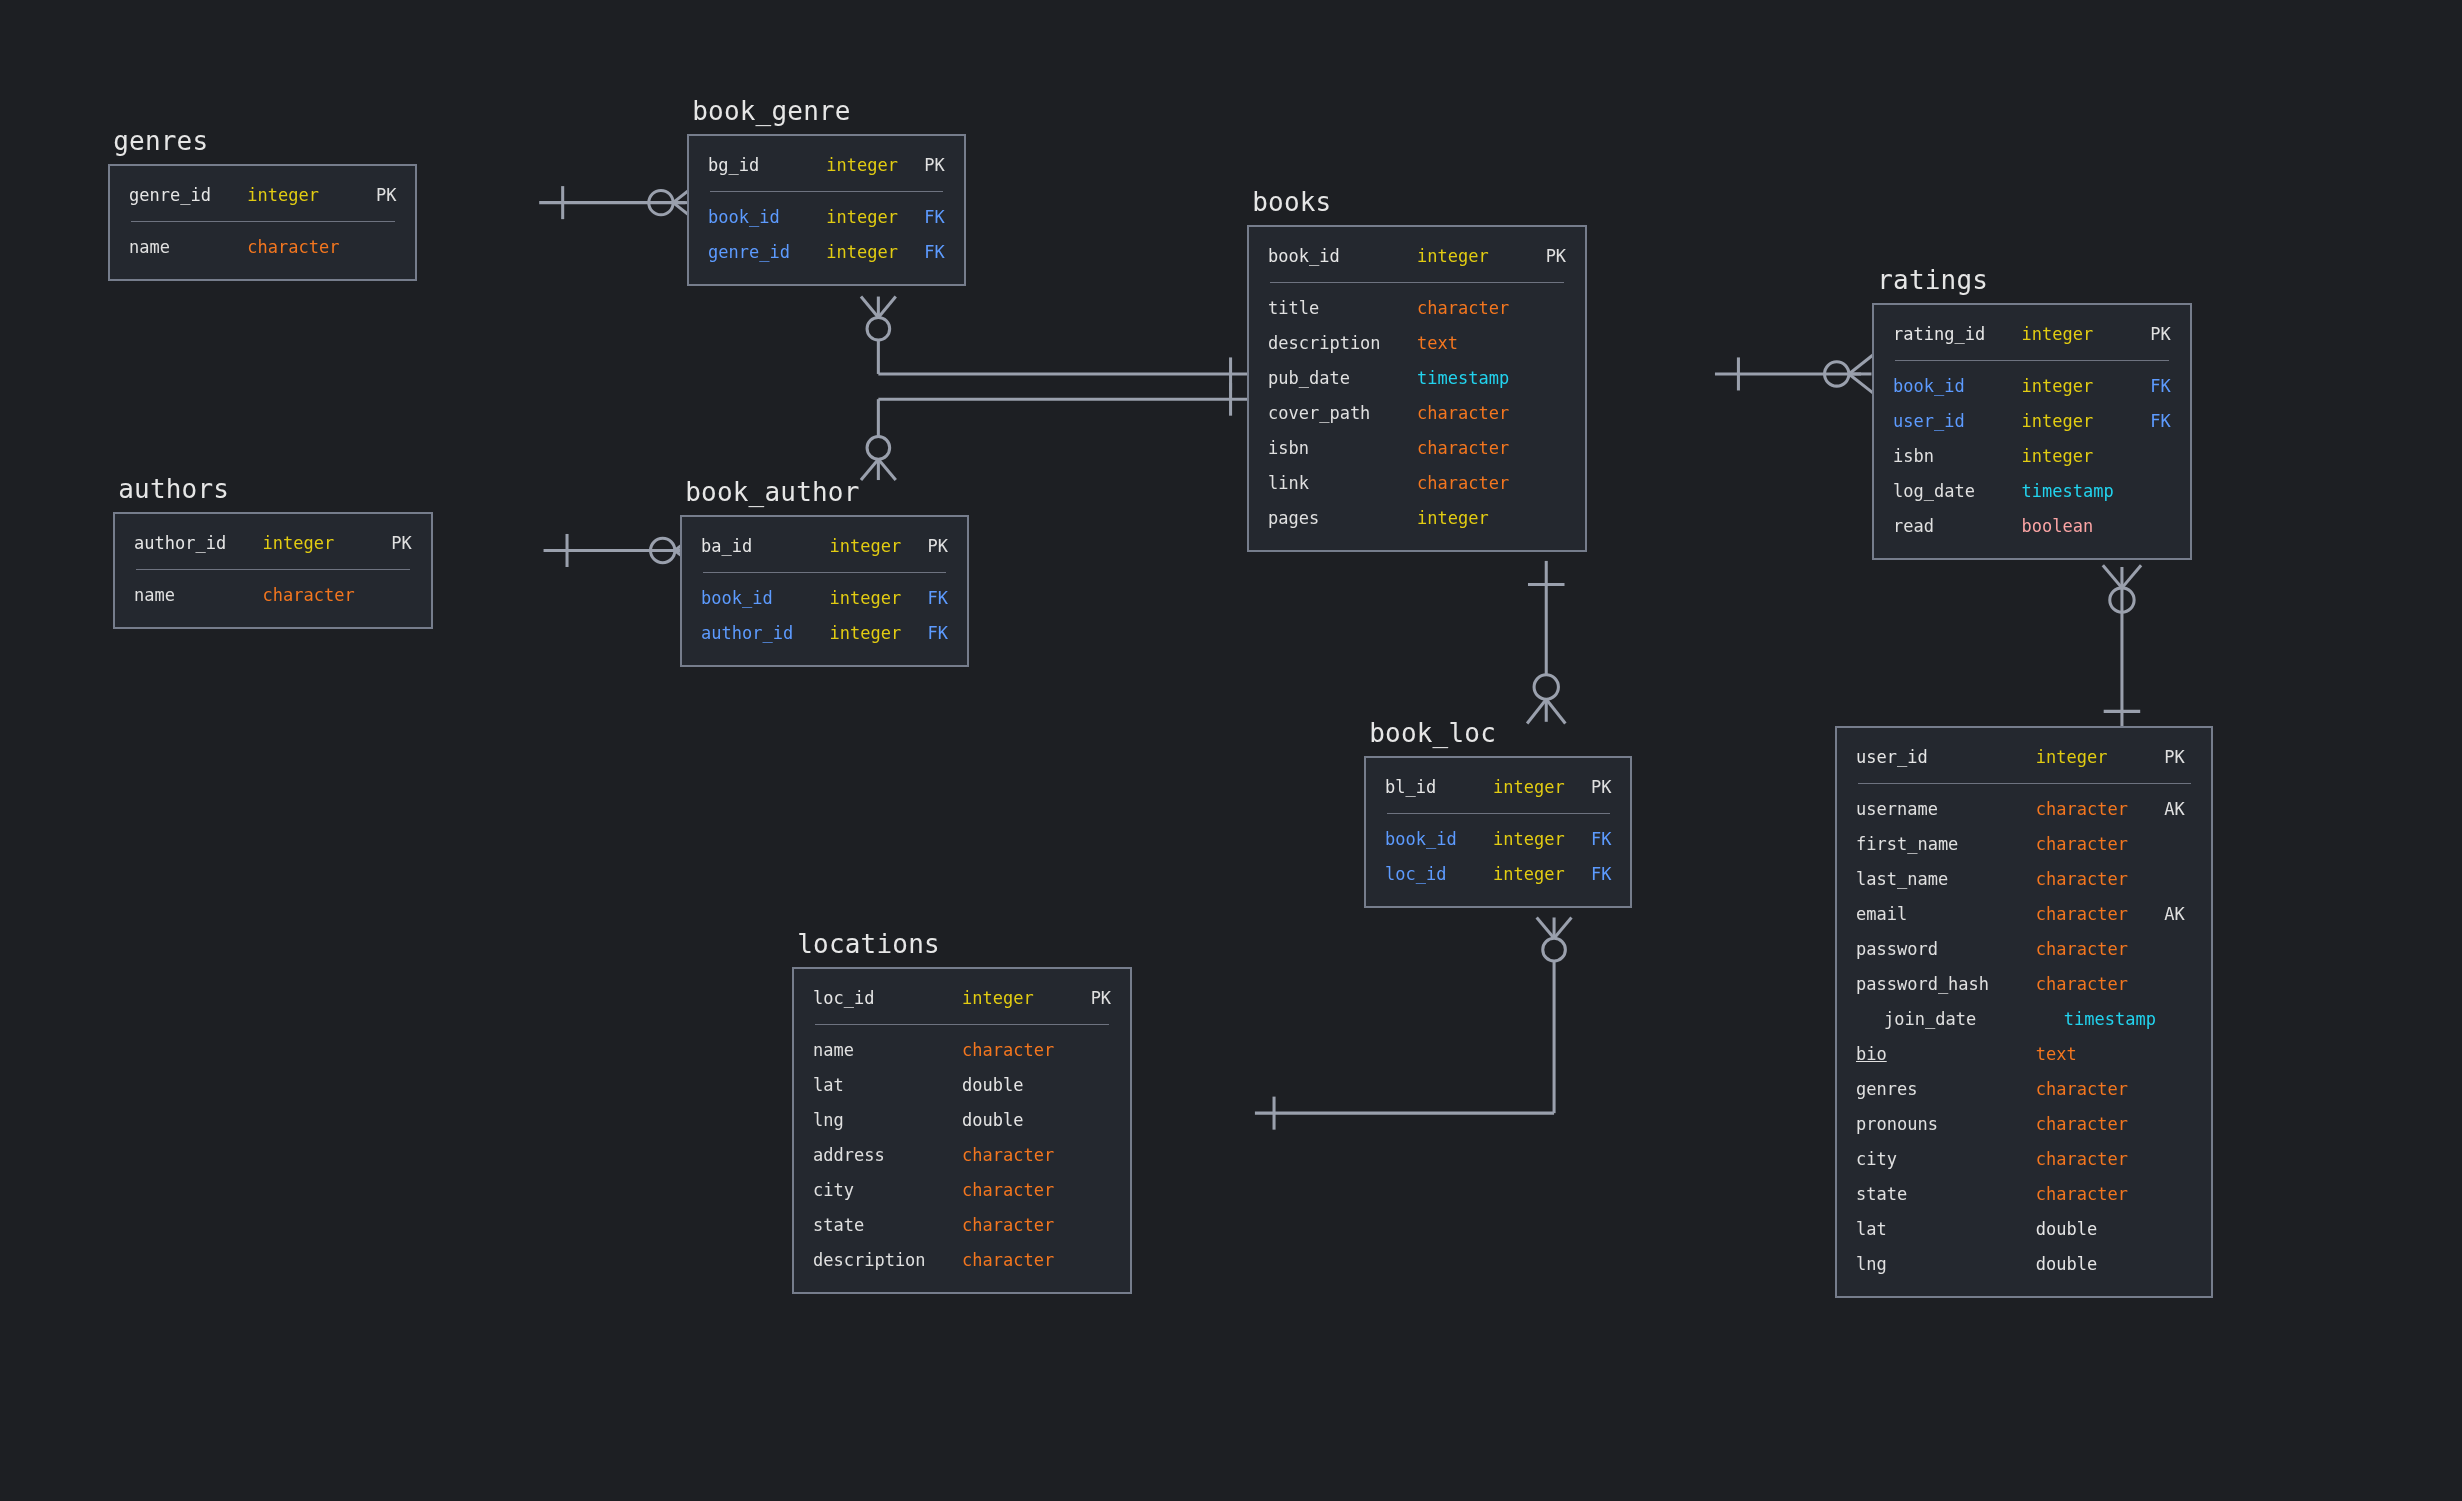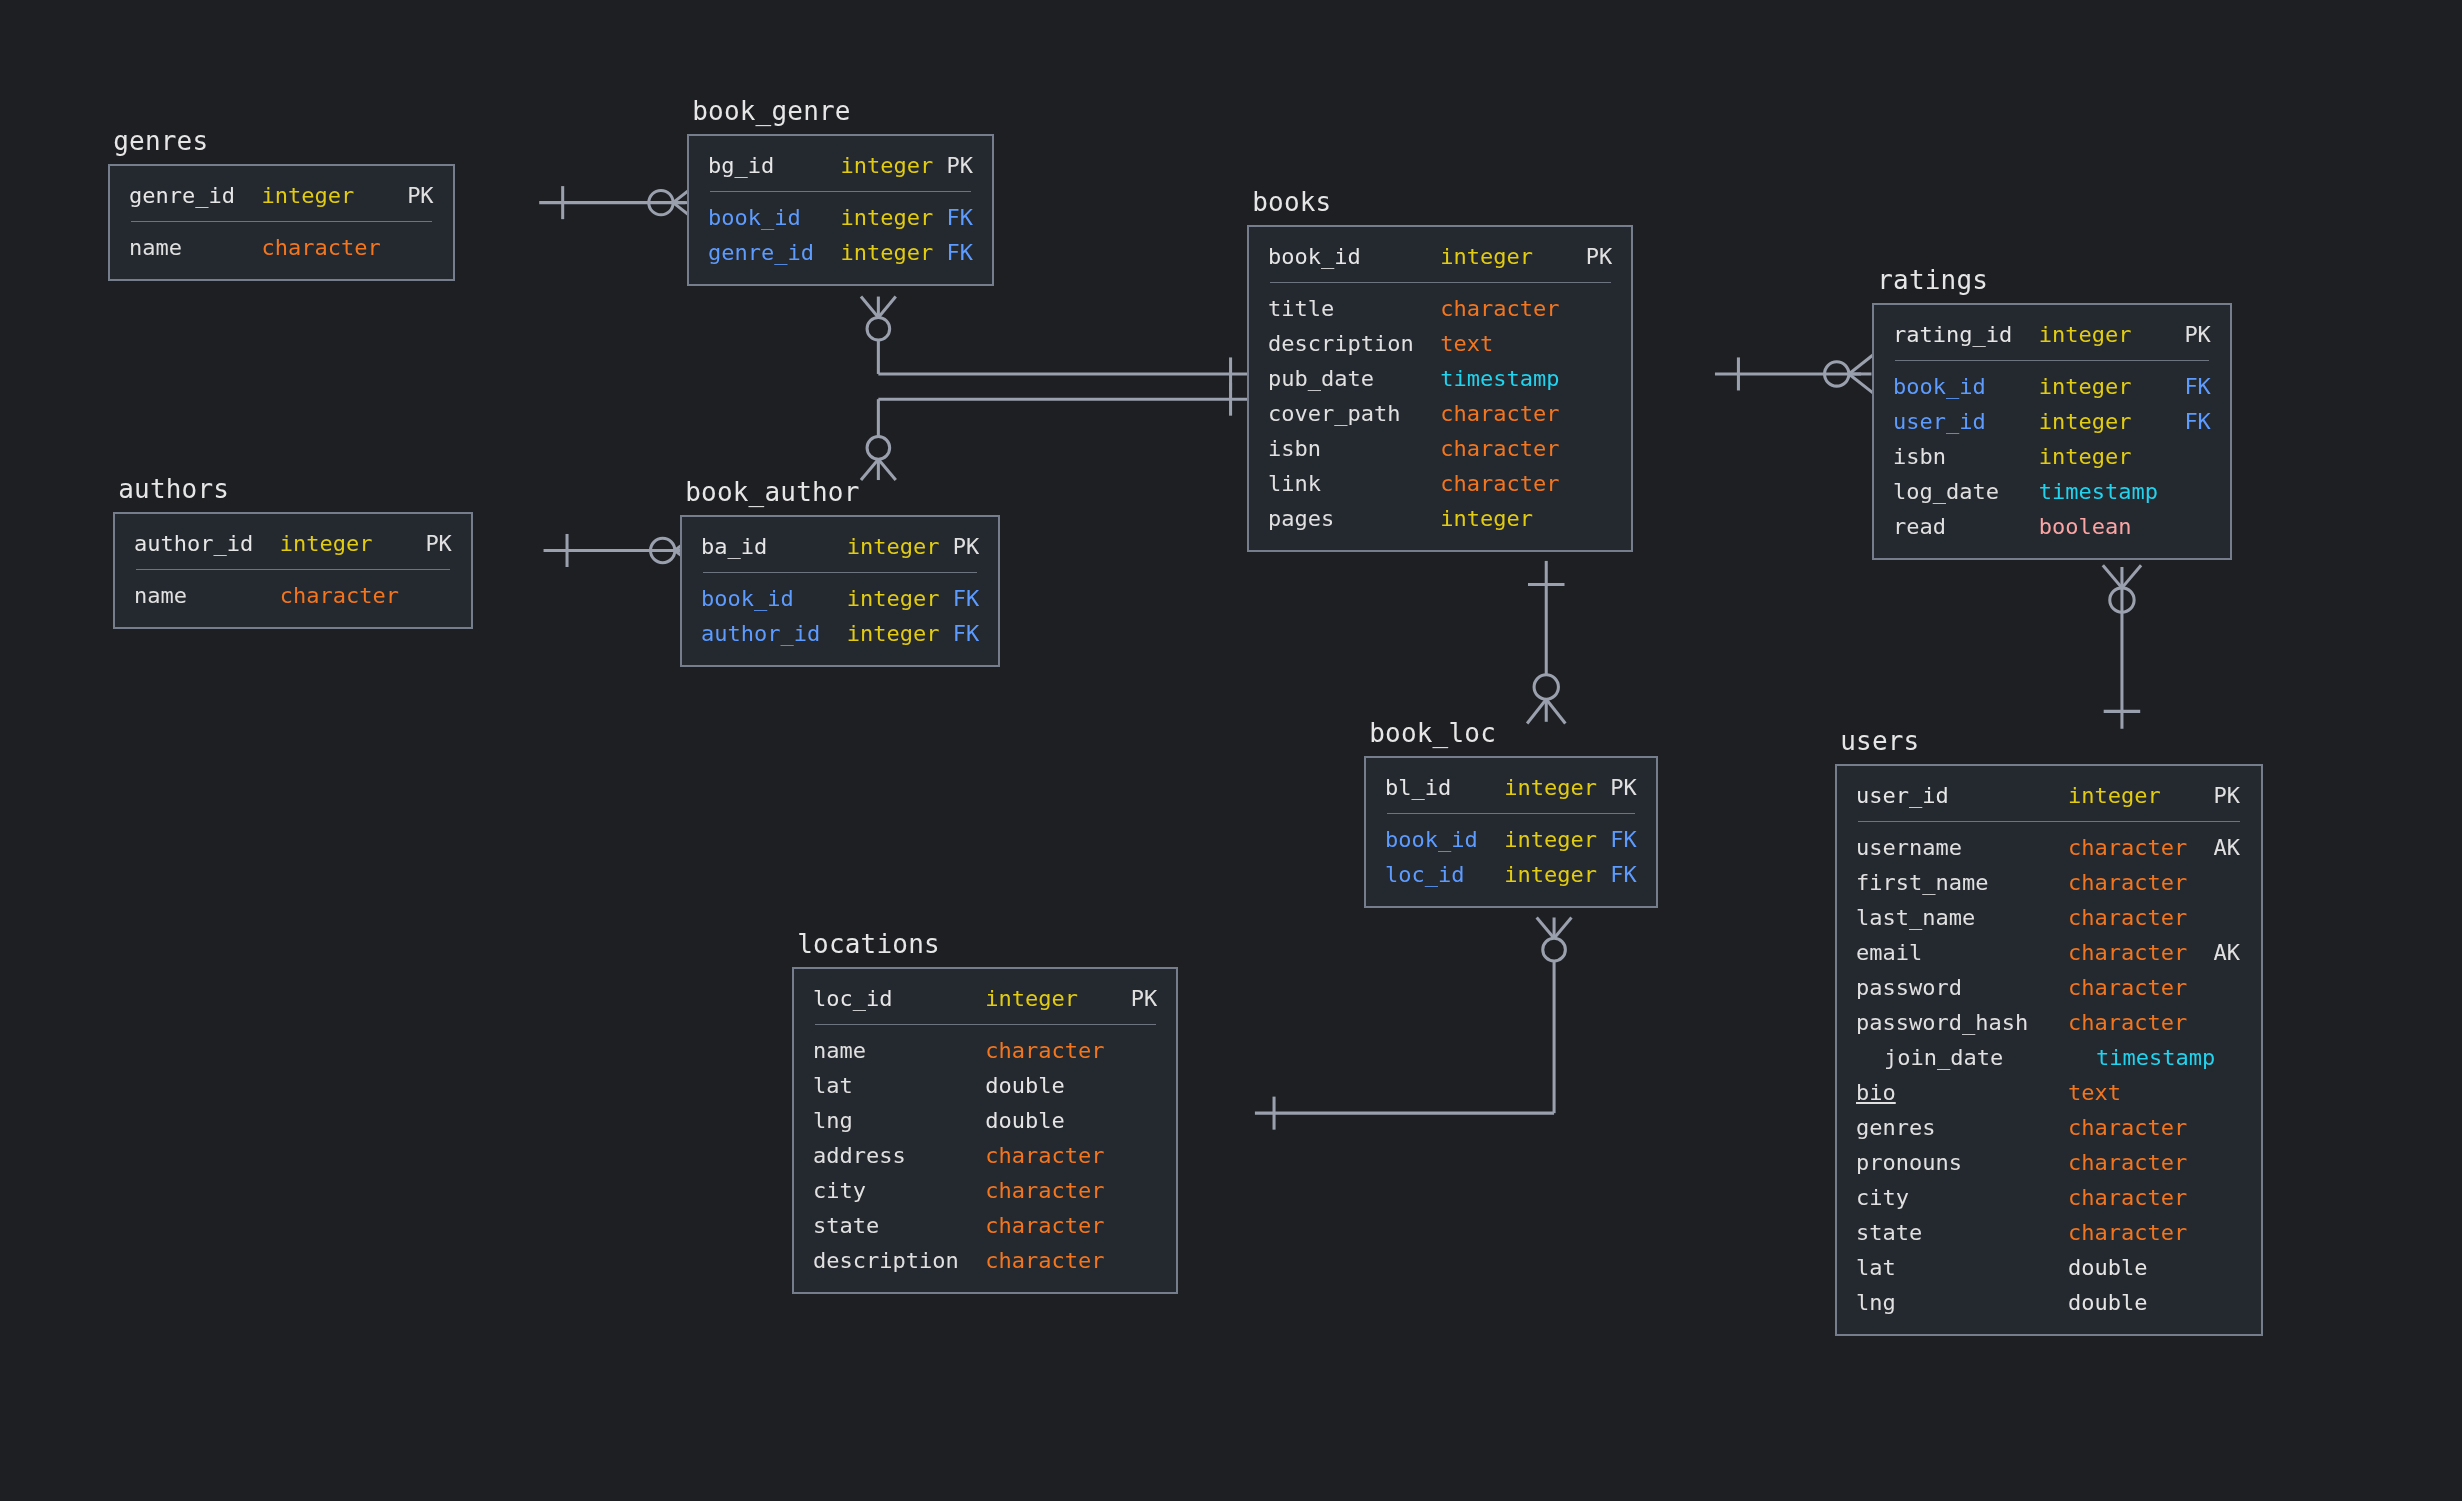--- a/index.html
+++ b/index.html
@@ -33,23 +33,24 @@
     white-space: nowrap;
   }
   .entity-box {
     background: #24282f;
     border: 2.6px solid #767d8c;
     padding: 12px 19px 14px 19px;
   }
   .row {
     display: flex;
     align-items: baseline;
-    font-size: 22px;
+    font-size: 17px;
     line-height: 35px;
     white-space: nowrap;
+    gap: 16px;
   }
   .col-name  { color: #e0e0e0; }
   .col-type  { color: #ff8c2b; }
   .col-key   { color: #e0e0e0; }
   .pkrow .col-name { color: #e6e6e6; }
   .fkname    { color: #5d9bff; }
   .fkkey     { color: #5d9bff; }
 
   
   .t-integer   { color: #e2cc12; }
@@ -409,21 +410,20 @@
           <div class="row">
             <span class="col-name" style="display: inline-block; min-width: 13ch;">description</span>
             <span class="col-type t-character" style="display: inline-block; min-width: 11ch;">character</span>
             <span class="col-key"></span>
           </div>
         </div>
     </div>
   </div>
 
   <div class="entity" id="e-users" style="left:1835px; top:726px;">
-    <div class="entity-title">users</div>
     <div class="entity-box">
       <div class="pkgroup">
           <div class="row pkrow">
             <span class="col-name" style="display: inline-block; min-width: 16ch;">user_id</span>
             <span class="col-type t-integer" style="display: inline-block; min-width: 11ch;">integer</span>
             <span class="col-key">PK</span>
           </div>
         </div>
       <div class="divider"></div>
       <div class="fieldgroup">

